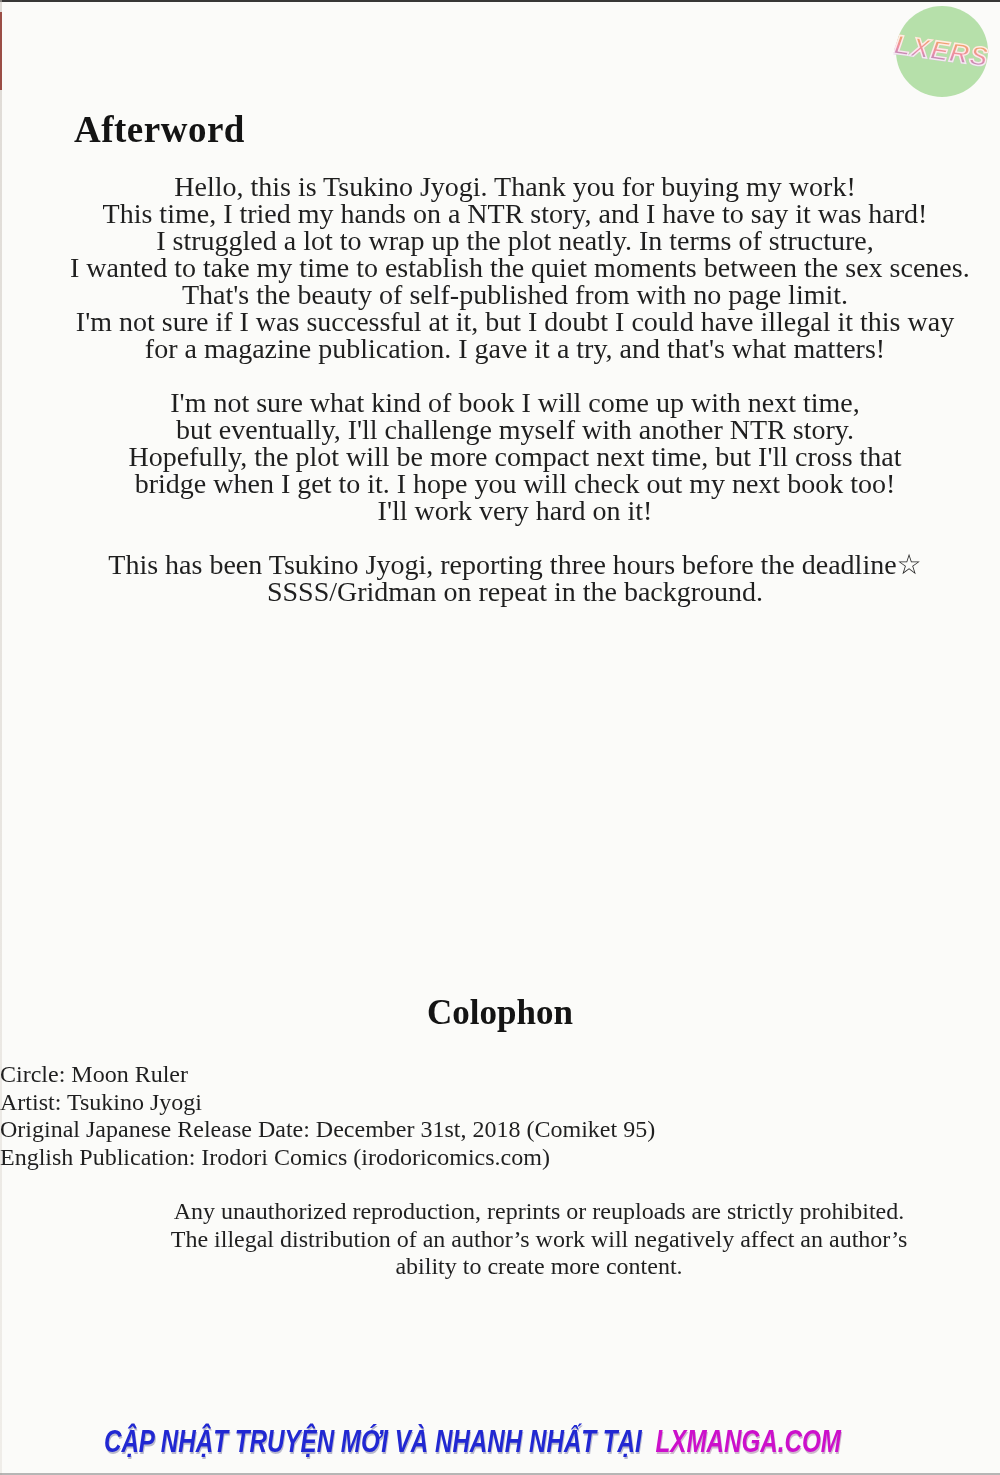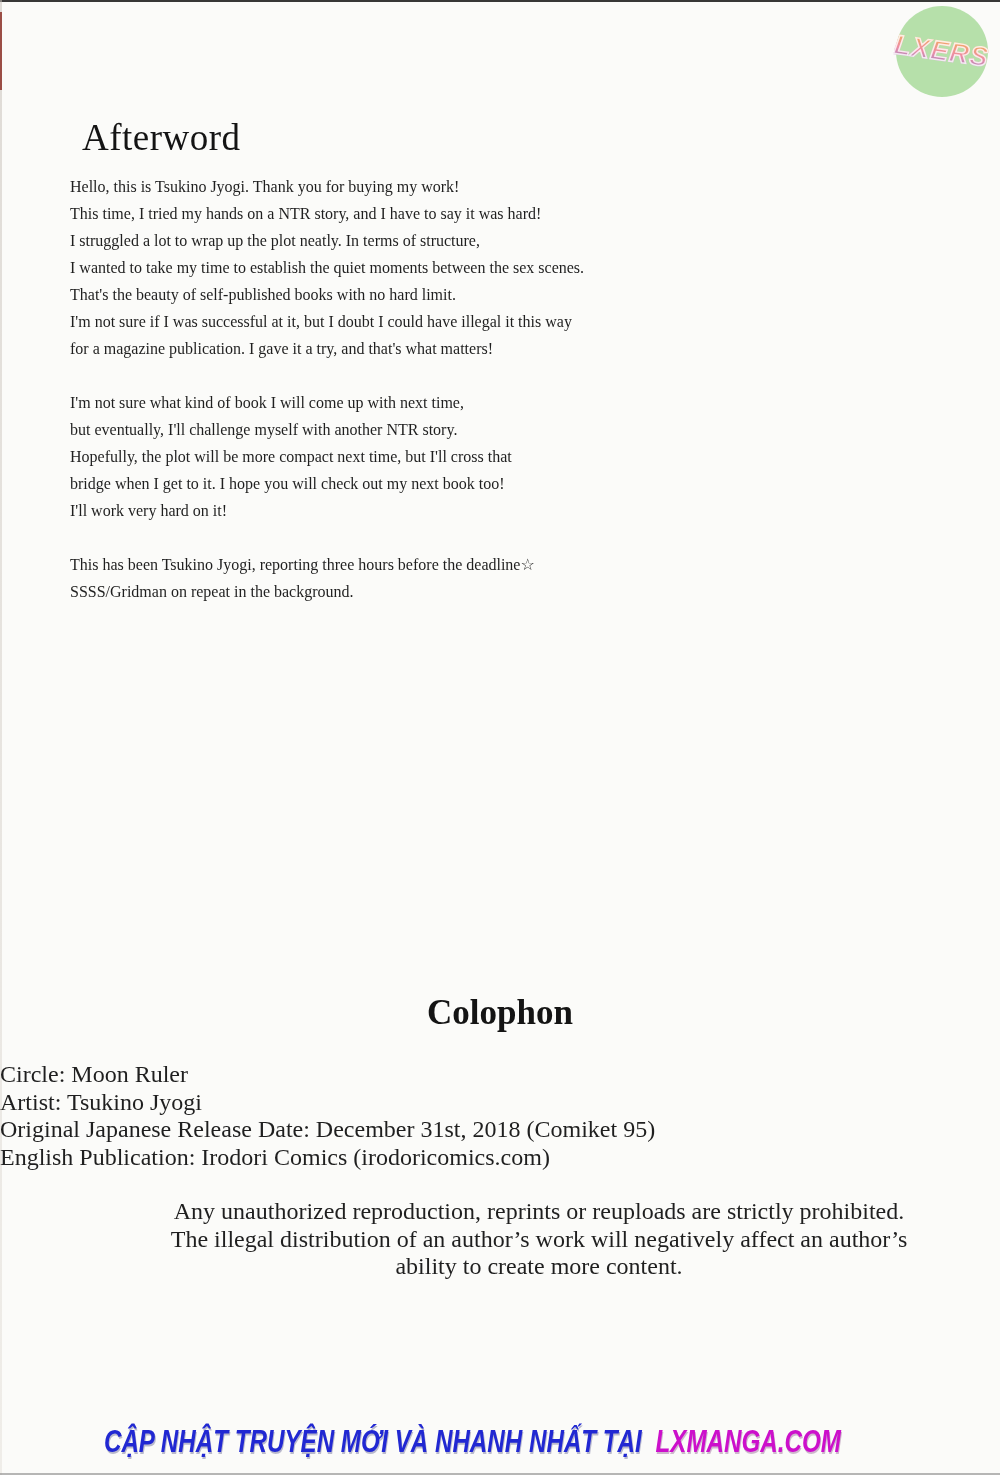--- a/index.html
+++ b/index.html
@@ -34,27 +34,27 @@
     font-size: 27px; letter-spacing: 1px;
     transform: rotate(8deg);
     background: linear-gradient(180deg, #f2ab5e 8%, #ee8da4 55%, #9f86c9 95%);
     -webkit-background-clip: text; background-clip: text;
     color: transparent;
     -webkit-text-stroke: 1.5px rgba(255,255,255,0.82);
   }
 
   
   .afterword-title {
-    position: absolute; left: 70px; top: 104px; margin: 12px;
-    font-size: 37px; font-weight: normal; color: #141414;
+    position: absolute; left: 70px; top: 104px; margin: 4px;
+    font-size: 37px; font-weight: bold; color: #141414;
     letter-spacing: .5px;
   }
   .afterword-body {
     position: absolute; left: 70px; top: 173px; width: 890px;
-    font-size: 16px; line-height: 27px;
+    font-size: 28px; line-height: 27px; text-align: center;
   }
   .para { margin: 0 0 27px 0; }
   .line { white-space: nowrap; }
 
   
   .colophon-title {
     position: absolute; top: 993px; left: 0; width: 100%; margin: 0;
     text-align: center; font-size: 35px; font-weight: bold; color: #141414;
   }
   .credits {
@@ -97,21 +97,21 @@
   </div>
 
   <h1 class="afterword-title">Afterword</h1>
 
   <div class="afterword-body">
     <div class="para">
       <div class="line">Hello, this is Tsukino Jyogi. Thank you for buying my work!</div>
       <div class="line">This time, I tried my hands on a NTR story, and I have to say it was hard!</div>
       <div class="line">I struggled a lot to wrap up the plot neatly. In terms of structure,</div>
       <div class="line">I wanted to take my time to establish the quiet moments between the sex scenes.</div>
-      <div class="line">That's the beauty of self-published books with no hard limit.</div>
+      <div class="line">That's the beauty of self-published from with no page limit.</div>
       <div class="line">I'm not sure if I was successful at it, but I doubt I could have illegal it this way</div>
       <div class="line">for a magazine publication. I gave it a try, and that's what matters!</div>
     </div>
     <div class="para">
       <div class="line">I'm not sure what kind of book I will come up with next time,</div>
       <div class="line">but eventually, I'll challenge myself with another NTR story.</div>
       <div class="line">Hopefully, the plot will be more compact next time, but I'll cross that</div>
       <div class="line">bridge when I get to it. I hope you will check out my next book too!</div>
       <div class="line">I'll work very hard on it!</div>
     </div>

